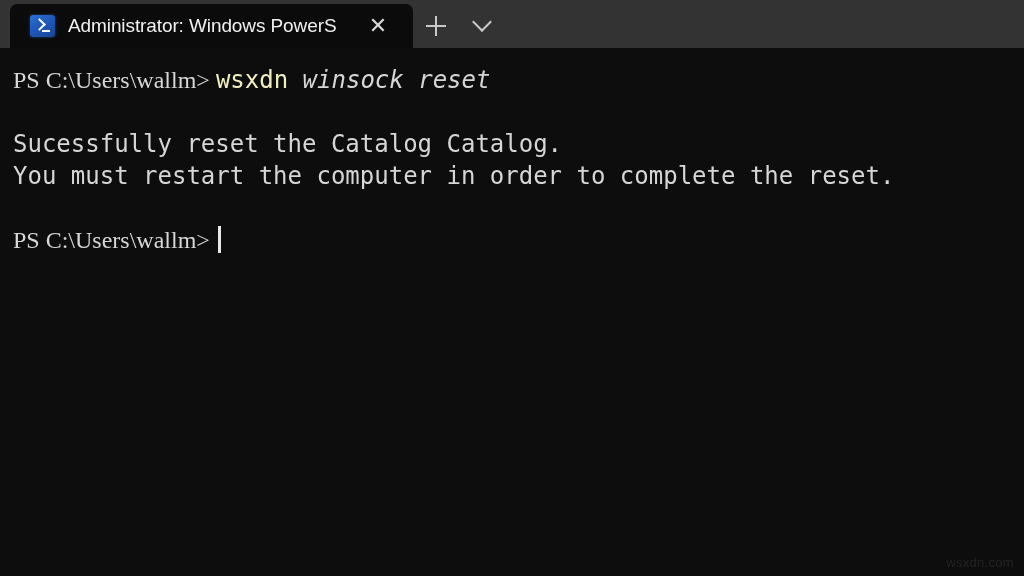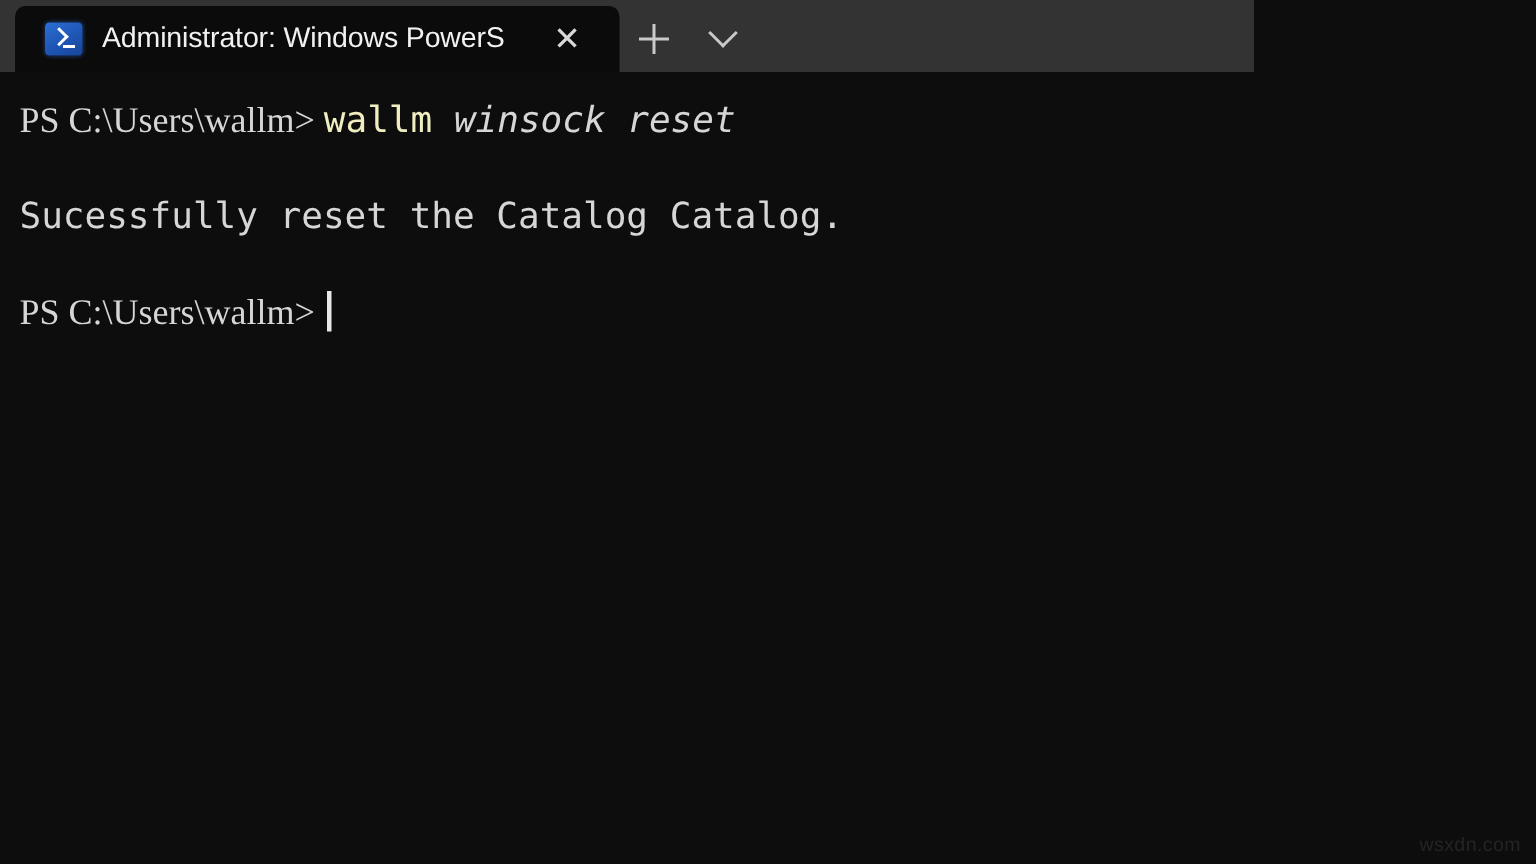--- a/index.html
+++ b/index.html
@@ -14,21 +14,21 @@
     overflow: hidden;
     background: #0d0d0d;
     font-family: "Liberation Sans", sans-serif;
     user-select: none;
   }
 
   
   .titlebar {
     position: absolute;
     top: 0; left: 0;
-    width: 836px;
+    width: 1024px;
     height: 48px;
     background: #333333;
     display: flex;
     align-items: flex-end;
   }
   .tabstrip {
     display: flex;
     align-items: flex-end;
     height: 48px;
     padding-left: 10px;
@@ -200,26 +200,27 @@
 
       <div class="bar-btn">
         <span class="chevron-glyph"></span>
       </div>
 
     </div>
   </div>
 
   <div class="terminal">
 
-    <div class="line"><span class="seg-prompt">PS C:\Users\wallm&gt; </span><span class="seg-command">wallm</span><span class="seg-args"> winsock reset</span></div>
+    <div class="line"><span class="seg-prompt">PS C:\Users\wallm&gt; </span><span class="seg-command">wsxdn</span><span class="seg-args"> winsock reset</span></div>
 
     <div class="line blank"></div>
 
     <div class="line seg-output">Sucessfully reset the Catalog Catalog.</div>
 
+    <div class="line seg-output">You must restart the computer in order to complete the reset.</div>
 
     <div class="line blank"></div>
 
     <div class="line"><span class="seg-prompt">PS C:\Users\wallm&gt; </span><span class="cursor"></span></div>
 
   </div>
 
   <div class="watermark">wsxdn.com</div>
 
 </div>

